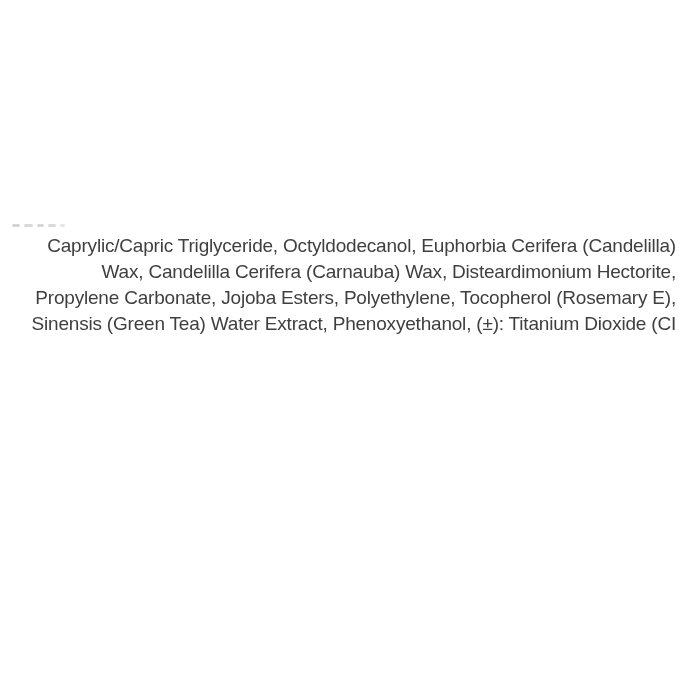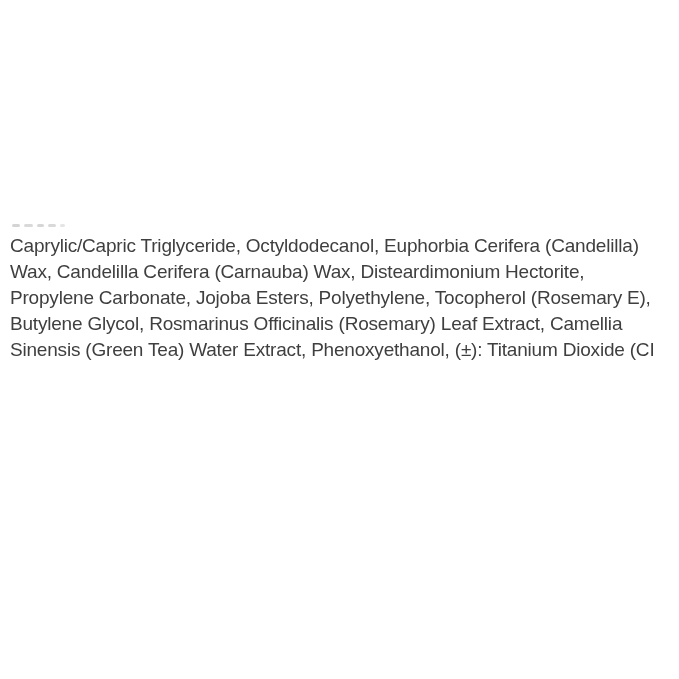--- a/index.html
+++ b/index.html
@@ -1,15 +1,15 @@
 <!DOCTYPE html>
 <html><head>
 <meta charset="utf-8">
 <style>
-  * { margin: 0; padding: 0; box-sizing: border-box; }
+  * { margin: 0; padding: 0; box-sizing: border-box; text-align: right; }
   html, body {
     width: 679px;
     height: 679px;
     background: #ffffff;
     font-family: "Liberation Sans", sans-serif;
     overflow: hidden;
   }
   .canvas {
     position: relative;
     width: 679px;
@@ -61,17 +61,16 @@
     <span class="dash"></span>
     <span class="dash"></span>
     <span class="dash"></span>
     <span class="dash"></span>
   </div>
 
   <div class="ingredients-block">
     <div class="line">Caprylic/Capric Triglyceride, Octyldodecanol, Euphorbia Cerifera (Candelilla)</div>
     <div class="line">Wax, Candelilla Cerifera (Carnauba) Wax, Disteardimonium Hectorite,</div>
     <div class="line">Propylene Carbonate, Jojoba Esters, Polyethylene, Tocopherol (Rosemary E),</div>
-    <div class="line">Butylene Glycol, Rosmarinus Officinalis (Rosemary) Leaf Extract, Camellia</div>
     <div class="line">Sinensis (Green Tea) Water Extract, Phenoxyethanol, (±): Titanium Dioxide (CI</div>
   </div>
 
 </div>
 
 </body></html>

